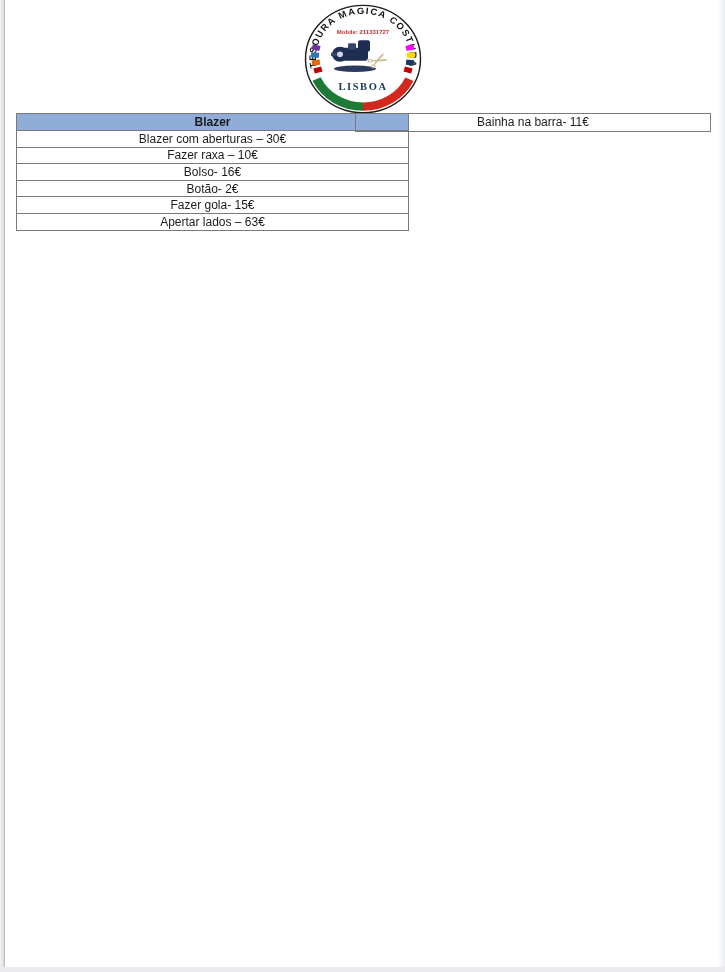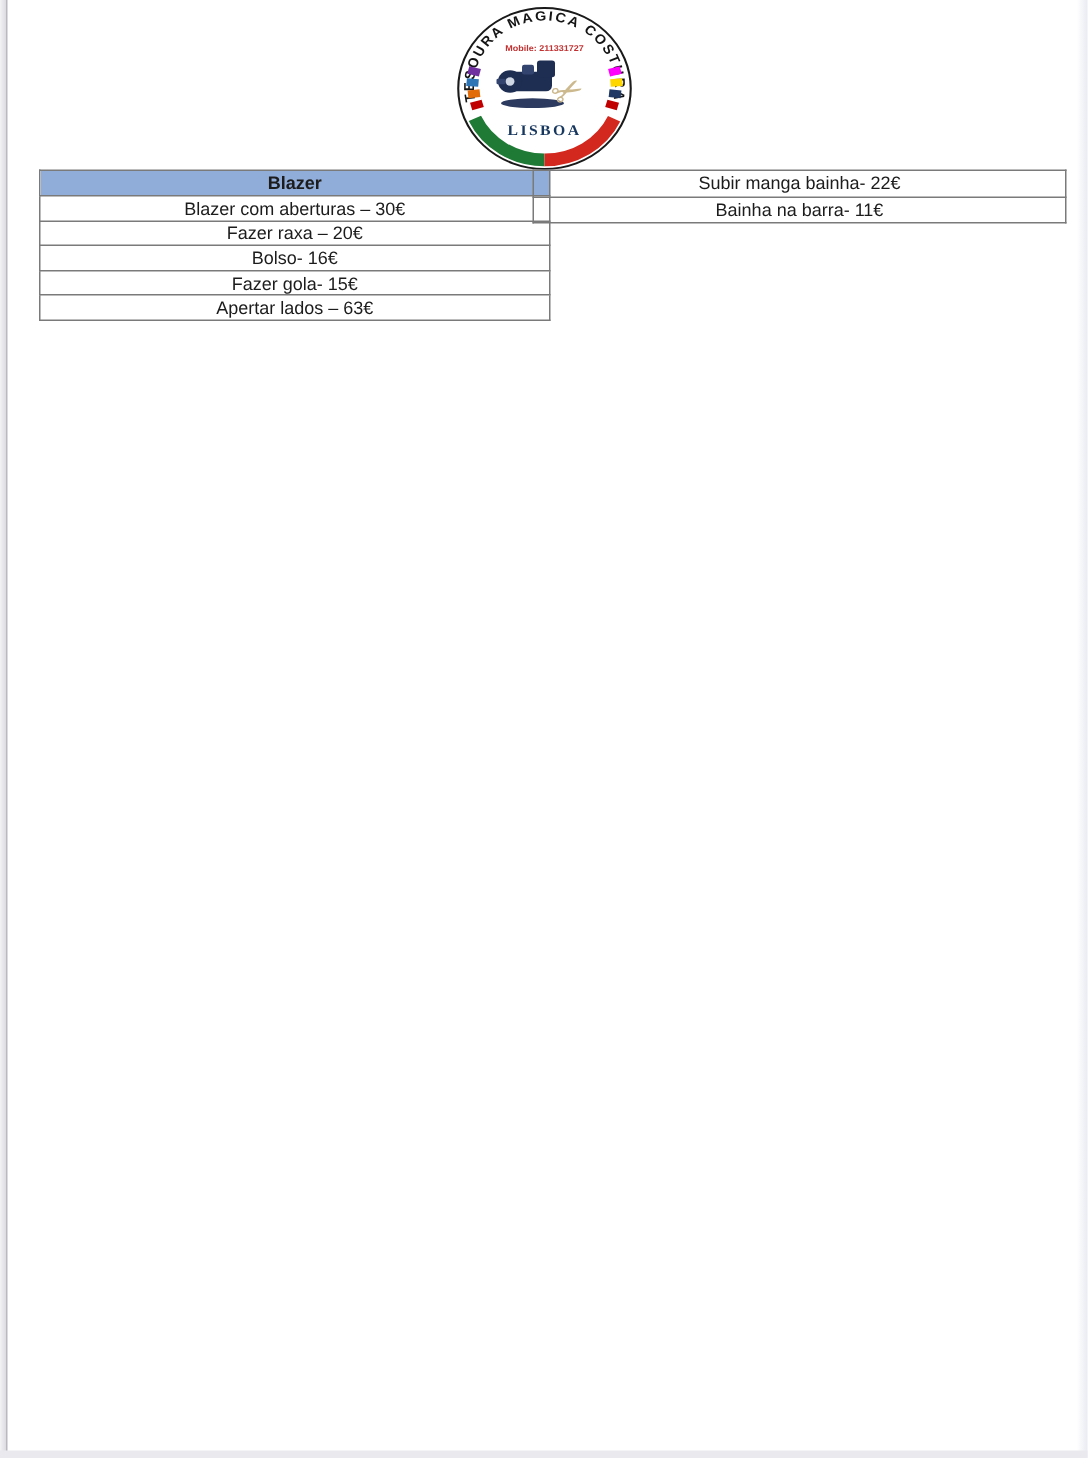--- a/index.html
+++ b/index.html
@@ -28,21 +28,21 @@
   .scissors { font-size:25px; fill:var(--scissors-tan,#cdb98e); }
   .flag-arc { fill:none; stroke-width:9; }
 
   table.tbl { position:absolute; border-collapse:collapse; table-layout:fixed; }
   table.tbl td {
     border:1px solid var(--table-border,#7a7a7a);
     text-align:center; vertical-align:middle; padding:0;
     font-size:12px; color:var(--text,#1c1c1c); line-height:1;
     white-space:nowrap; overflow:hidden;
   }
-  .left-tbl  { left:26px;  top:113px; width:341px; }
+  .left-tbl  { left:16px;  top:113px; width:393px; }
   .left-tbl td { height:15.6px; }
   .left-tbl tr.hdr td { background:var(--header-blue,#90acd8); font-weight:bold; height:16px; }
   .right-tbl { left:355px; top:113px; width:356px; }
   .right-tbl td { height:16.5px; }
 </style>
 </head>
 <body>
 
 <div class="page">
 
@@ -95,38 +95,38 @@
 
   <table class="tbl left-tbl">
     <tbody>
         <tr class="hdr">
           <td>Blazer</td>
         </tr>
     <tr>
           <td>Blazer com aberturas – 30€</td>
         </tr>
     <tr>
-          <td>Fazer raxa – 20€</td>
+          <td>Fazer raxa – 10€</td>
         </tr>
     <tr>
           <td>Bolso- 16€</td>
+        </tr>
+    <tr>
+          <td>Botão- 2€</td>
         </tr>
     <tr>
           <td>Fazer gola- 15€</td>
         </tr>
     <tr>
           <td>Apertar lados – 63€</td>
         </tr>
   </tbody>
     </table>
 
   <table class="tbl right-tbl">
     <tbody>
-        <tr>
-          <td>Subir manga bainha- 22€</td>
-        </tr>
     <tr>
           <td>Bainha na barra- 11€</td>
         </tr>
   </tbody>
     </table>
 
 </div>
 
 </body></html>

